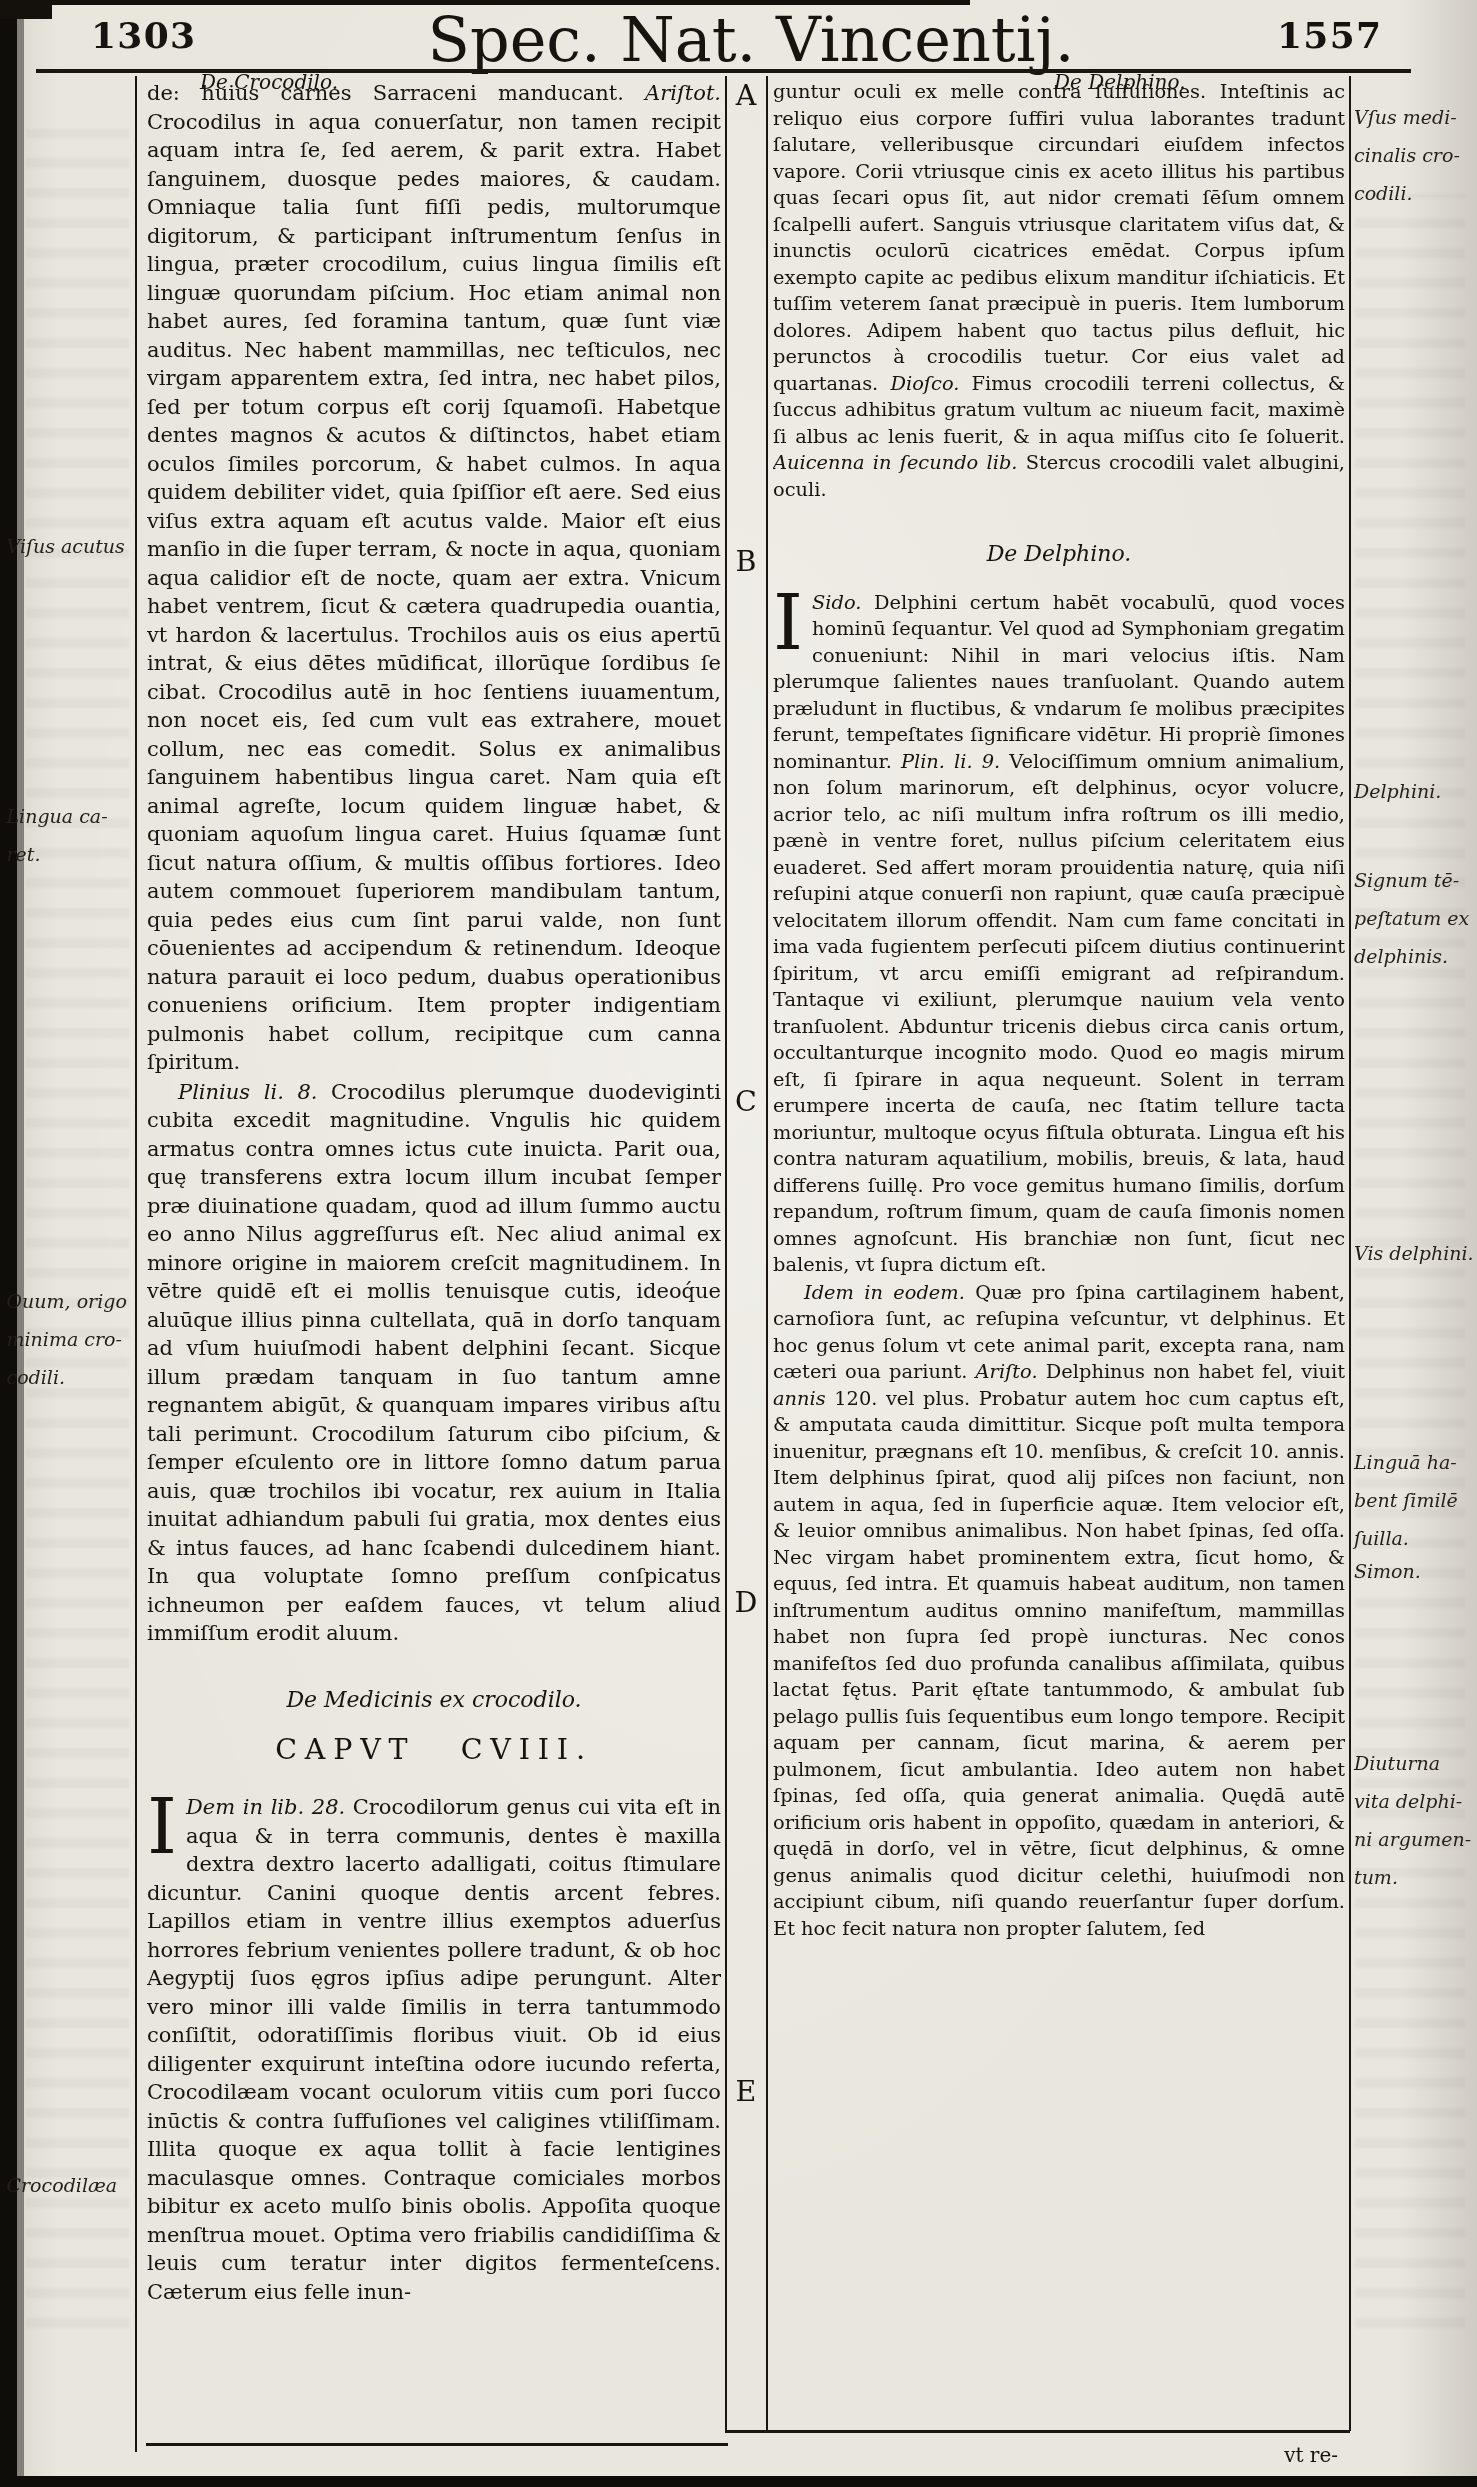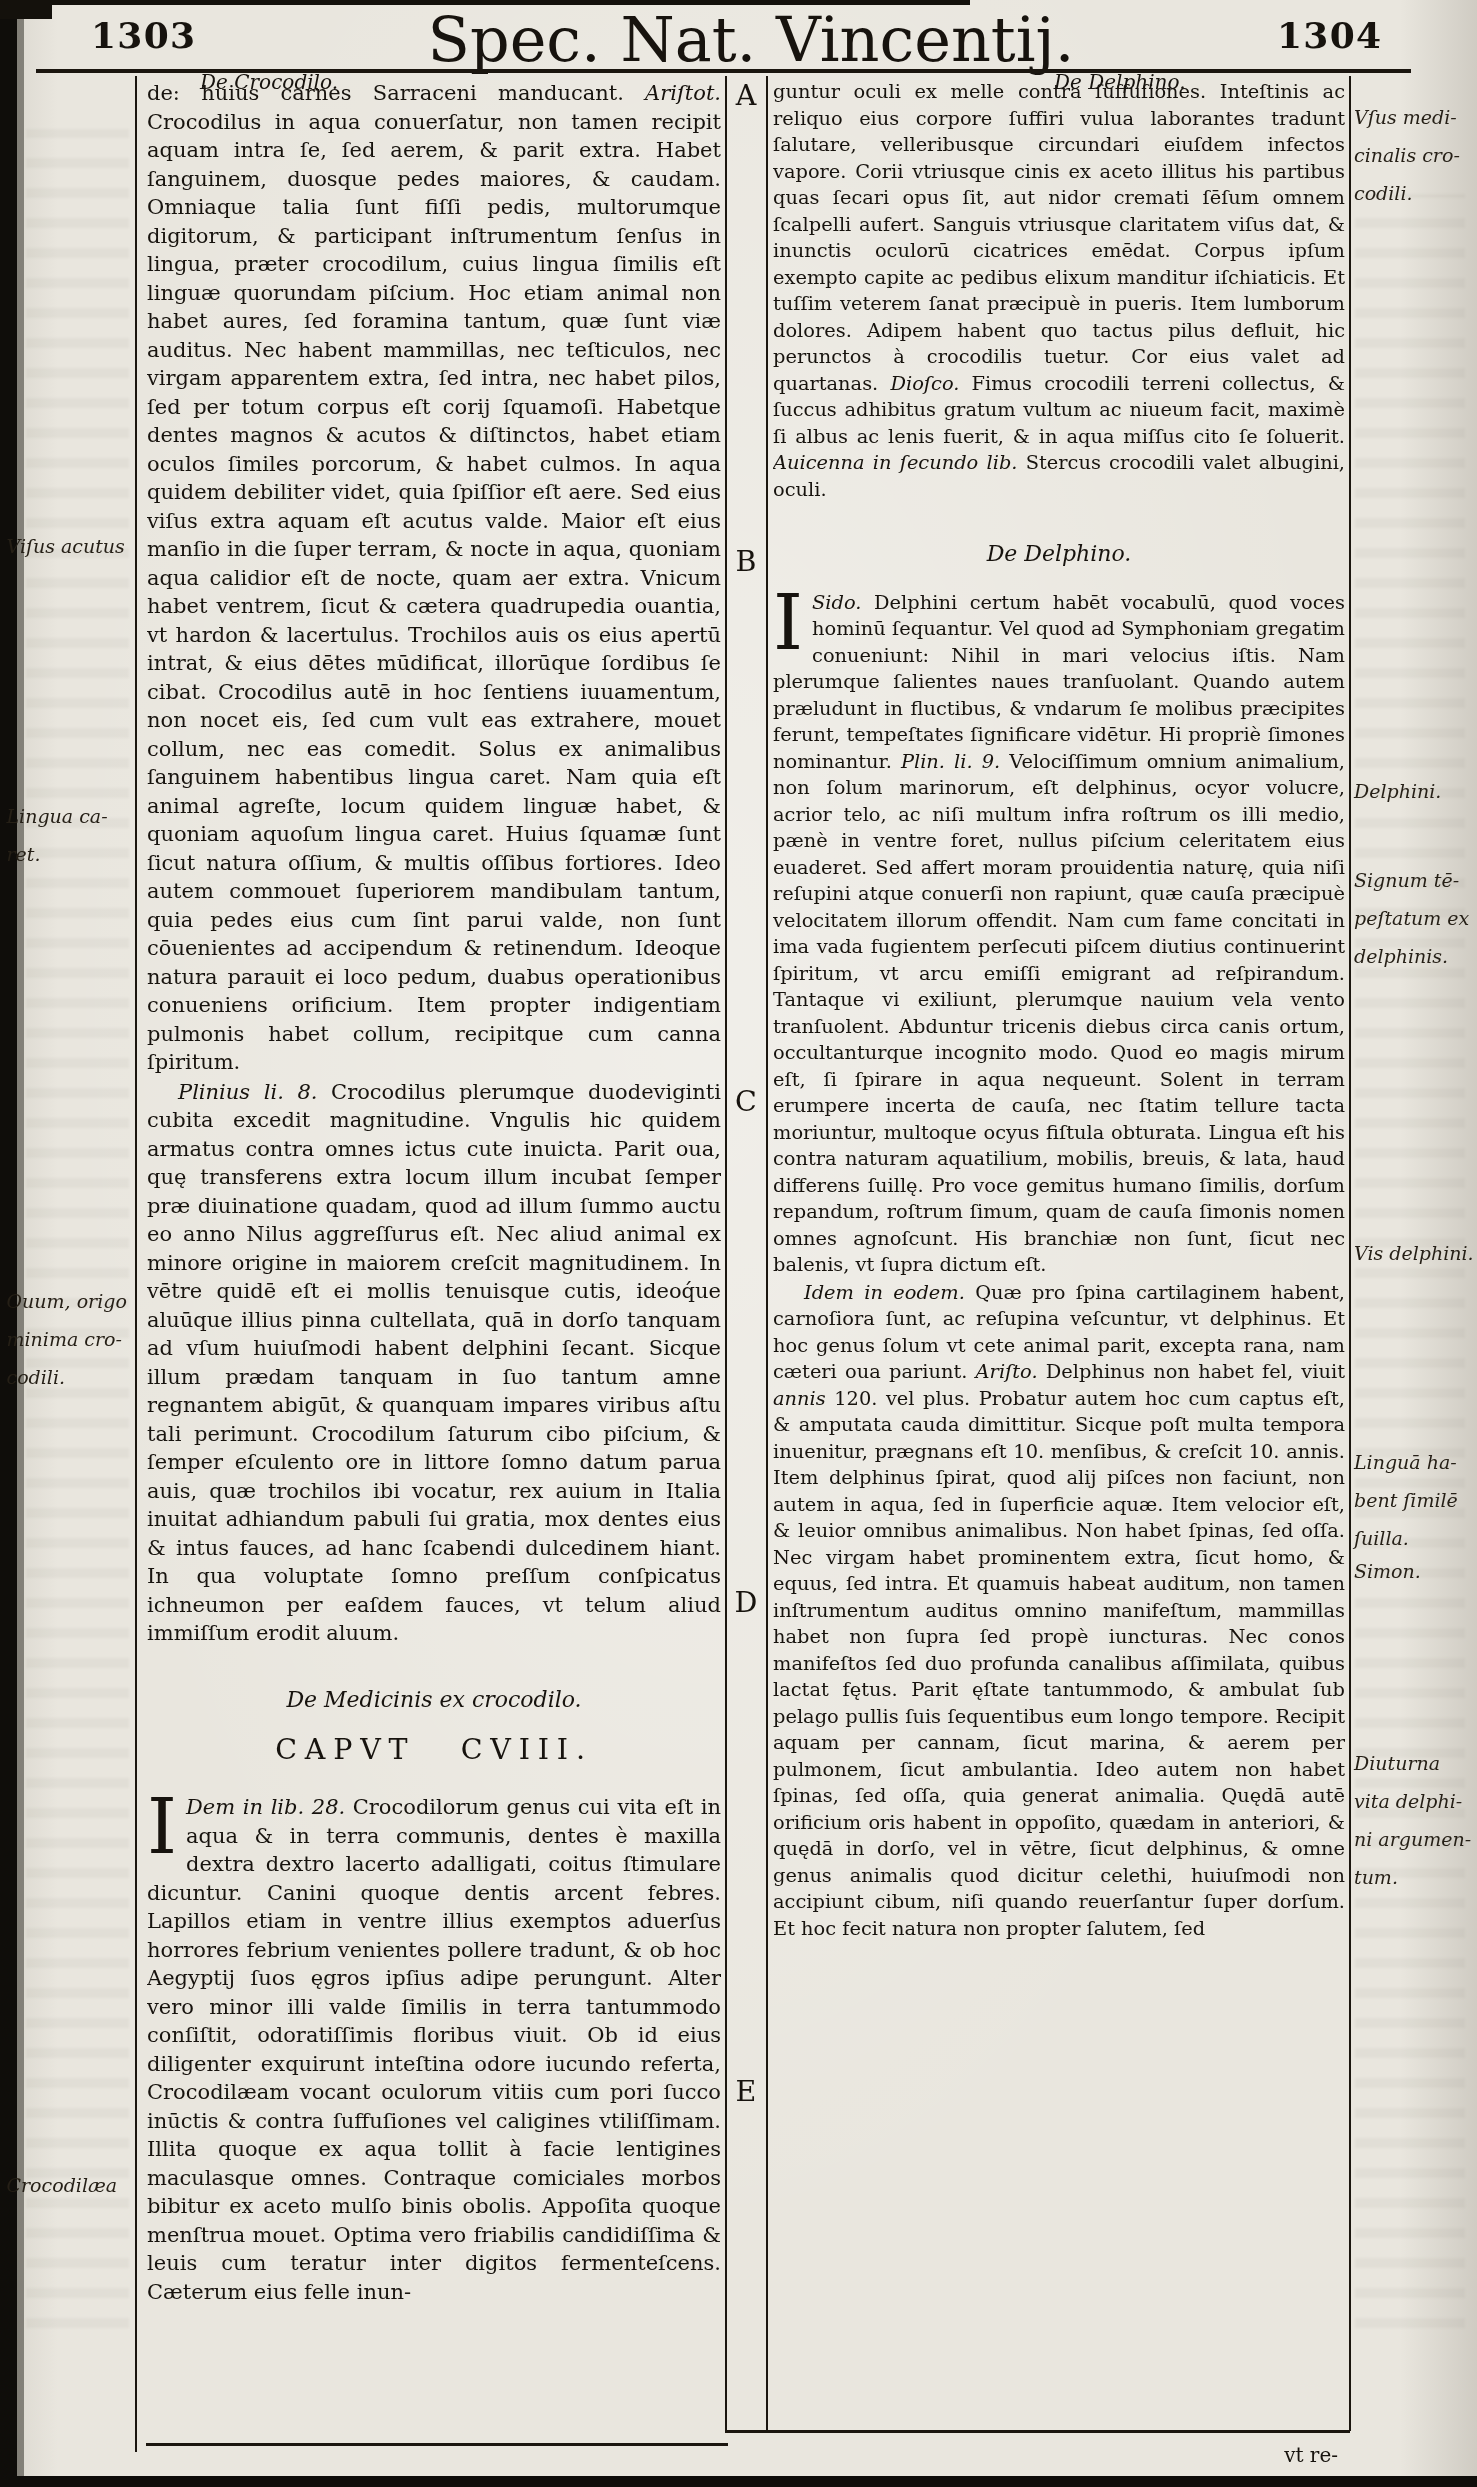--- a/index.html
+++ b/index.html
@@ -62,21 +62,21 @@
   <div class="corner-tl"></div>
   <div class="edge-bottom"></div>
   <div class="bleed" style="left:26px;top:129px;width:103px;height:2199px;"></div>
   <div class="bleed" style="left:1355px;top:194px;width:110px;height:2134px;"></div>
 
   <header>
     <div class="title">Spec. Nat. Vincentij.</div>
     <div class="pn pn-left">1303</div>
     <div class="rh rh-left it">De Crocodilo.</div>
     <div class="rh rh-right it">De Delphino.</div>
-    <div class="pn pn-right">1304</div>
+    <div class="pn pn-right">1557</div>
   </header>
 
   <div class="rule" style="left:36px;top:69px;width:1375px;height:3.9px;"></div>
   <div class="rule" style="left:135px;top:76px;width:1.9px;height:2376px;"></div>
   <div class="rule" style="left:725px;top:76px;width:1.9px;height:2355px;"></div>
   <div class="rule" style="left:766px;top:76px;width:1.9px;height:2355px;"></div>
   <div class="rule" style="left:1349px;top:76px;width:1.9px;height:2355px;"></div>
   <div class="rule" style="left:146px;top:2443px;width:582px;height:2.6px;"></div>
   <div class="rule" style="left:725px;top:2430px;width:625px;height:2.6px;"></div>
 

